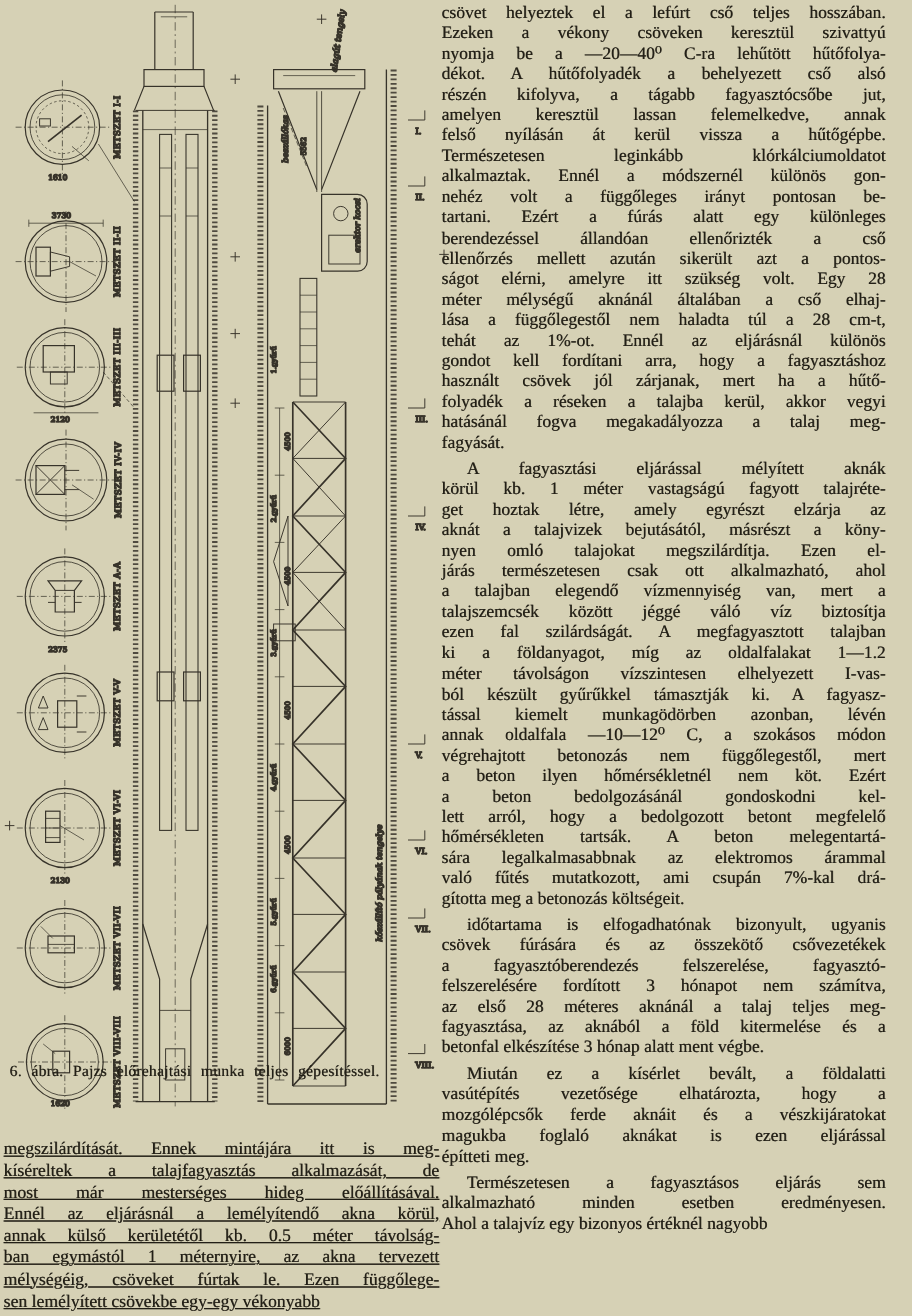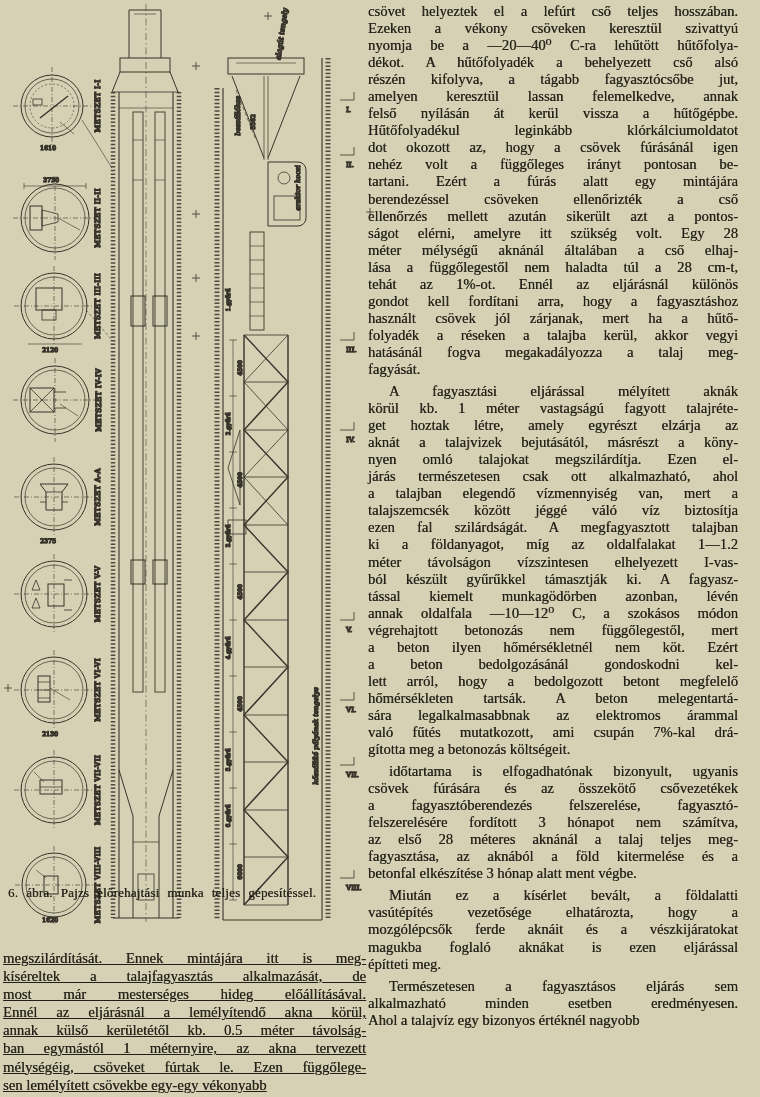--- a/index.html
+++ b/index.html
@@ -323,25 +323,25 @@
 
   <div class="col rcol">
       <div class="para">
         <div class="line">csövet helyeztek el a lefúrt cső teljes hosszában.</div>
         <div class="line">Ezeken a vékony csöveken keresztül szivattyú</div>
         <div class="line">nyomja be a —20—40⁰ C-ra lehűtött hűtőfolya-</div>
         <div class="line">dékot. A hűtőfolyadék a behelyezett cső alsó</div>
         <div class="line">részén kifolyva, a tágabb fagyasztócsőbe jut,</div>
         <div class="line">amelyen keresztül lassan felemelkedve, annak</div>
         <div class="line">felső nyílásán át kerül vissza a hűtőgépbe.</div>
-        <div class="line">Hűtőfolyadékul leginkább klórkálciumoldatot</div>
-        <div class="line">dot okozott az, hogy a csövek fúrásánál igen</div>
+        <div class="line">Természetesen leginkább klórkálciumoldatot</div>
+        <div class="line">alkalmaztak. Ennél a módszernél különös gon-</div>
         <div class="line">nehéz volt a függőleges irányt pontosan be-</div>
-        <div class="line">tartani. Ezért a fúrás alatt egy mintájára</div>
-        <div class="line">berendezéssel csöveken ellenőrizték a cső</div>
+        <div class="line">tartani. Ezért a fúrás alatt egy különleges</div>
+        <div class="line">berendezéssel állandóan ellenőrizték a cső</div>
         <div class="line">ellenőrzés mellett azután sikerült azt a pontos-</div>
         <div class="line">ságot elérni, amelyre itt szükség volt. Egy 28</div>
         <div class="line">méter mélységű aknánál általában a cső elhaj-</div>
         <div class="line">lása a függőlegestől nem haladta túl a 28 cm-t,</div>
         <div class="line">tehát az 1%-ot. Ennél az eljárásnál különös</div>
         <div class="line">gondot kell fordítani arra, hogy a fagyasztáshoz</div>
         <div class="line">használt csövek jól zárjanak, mert ha a hűtő-</div>
         <div class="line">folyadék a réseken a talajba kerül, akkor vegyi</div>
         <div class="line">hatásánál fogva megakadályozza a talaj meg-</div>
         <div class="line last">fagyását.</div>

